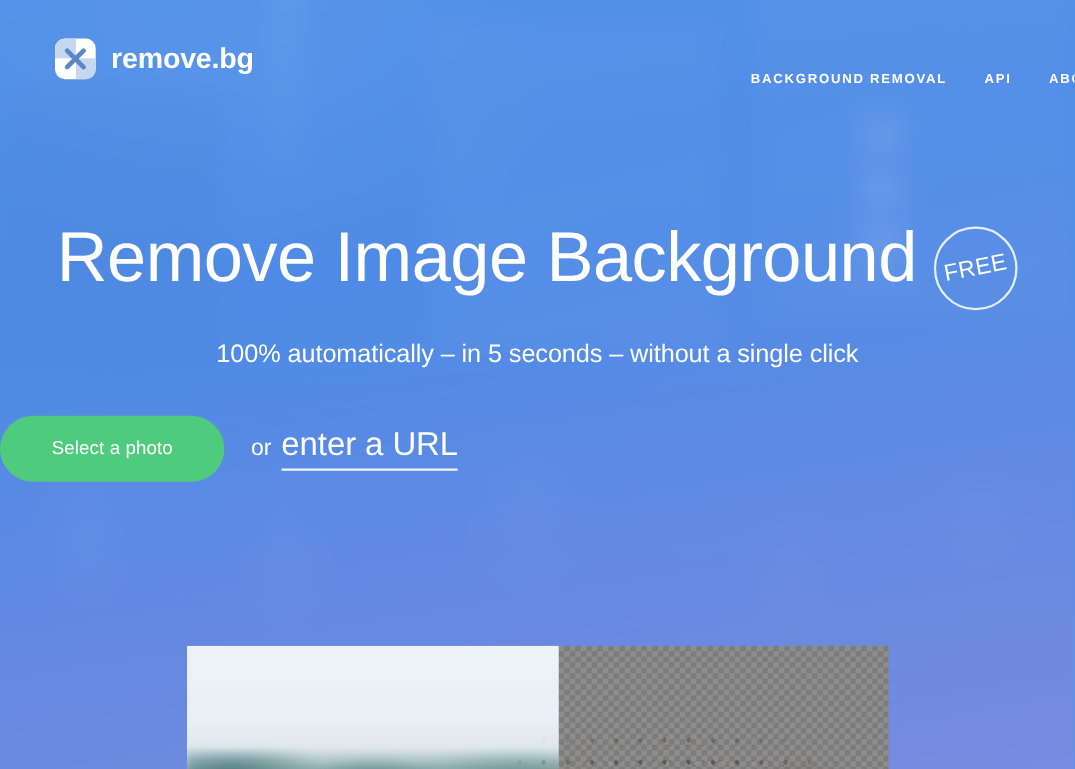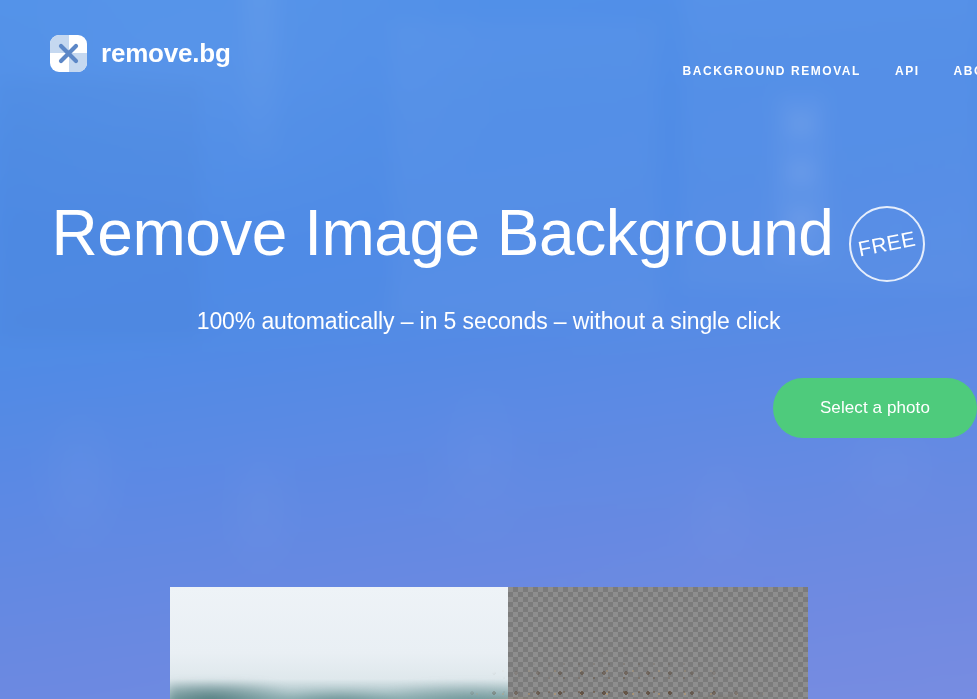--- a/index.html
+++ b/index.html
@@ -191,21 +191,21 @@
     margin: 26px 0 0 0;
     letter-spacing: -0.1px;
     white-space: nowrap;
   }
 
   
   .cta-row {
     margin-top: 43px;
     display: flex;
     align-items: center;
-    justify-content: flex-end;
+    justify-content: flex-start;
     gap: 0;
   }
   .select-photo {
     background: #4ecb7c;
     color: #ffffff;
     border: none;
     border-radius: 32px;
     height: 60px;
     padding: 0 47px;
     font-family: "Liberation Sans", sans-serif;
@@ -392,20 +392,24 @@
     <div class="headline-row">
       <h1 class="headline">Remove Image Background</h1>
       <div class="free-badge">
         <span>FREE</span>
       </div>
     </div>
     <p class="subline">100% automatically – in 5 seconds – without a single click</p>
 
     <div class="cta-row">
       <button class="select-photo">Select a photo</button>
+      <span class="url-wrap">
+        <span class="url-or">or</span>
+        <a class="url-link" href="#">enter a URL</a>
+      </span>
     </div>
   </div>
 
   <div class="sample">
     <div class="sample-half sample-before">
       <div class="scene scene-before"></div>
       <div class="subject subject-before">
         <div class="hair-mass"></div>
         <div class="curls"></div>
         <div class="wisps"></div>

